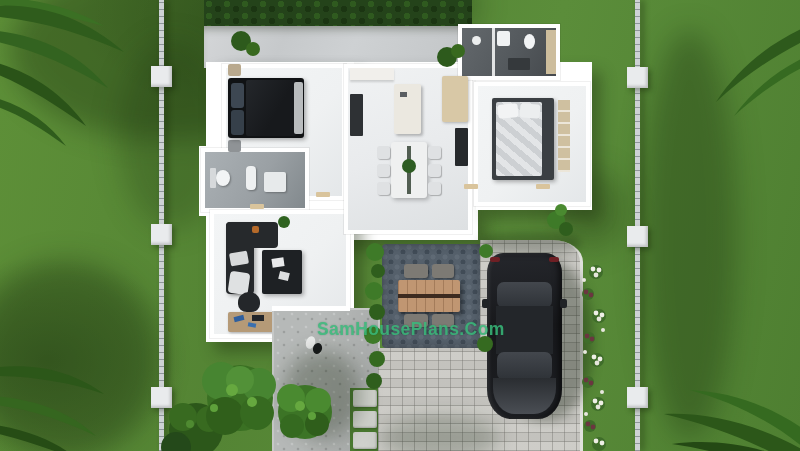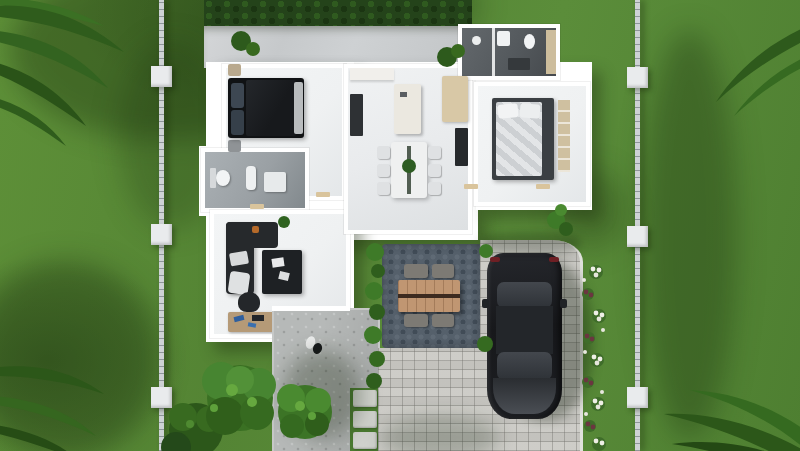--- a/index.html
+++ b/index.html
@@ -327,14 +327,15 @@
         <circle cx="596" cy="441" r="2.4" fill="#efefe6"></circle>
         <circle cx="602" cy="443" r="2.4" fill="#efefe6"></circle>
       <circle cx="584" cy="280" r="2" fill="#e8e8de"></circle>
         <circle cx="603" cy="330" r="2" fill="#e8e8de"></circle>
         <circle cx="585" cy="352" r="2" fill="#e8e8de"></circle>
         <circle cx="602" cy="392" r="2" fill="#e8e8de"></circle>
         <circle cx="586" cy="414" r="2" fill="#e8e8de"></circle>
     </g>
   </svg>
 
+  <div class="o watermark" style="left:317px;top:319px;">SamHousePlans.Com</div>
 
 </div>
 
 </body></html>

